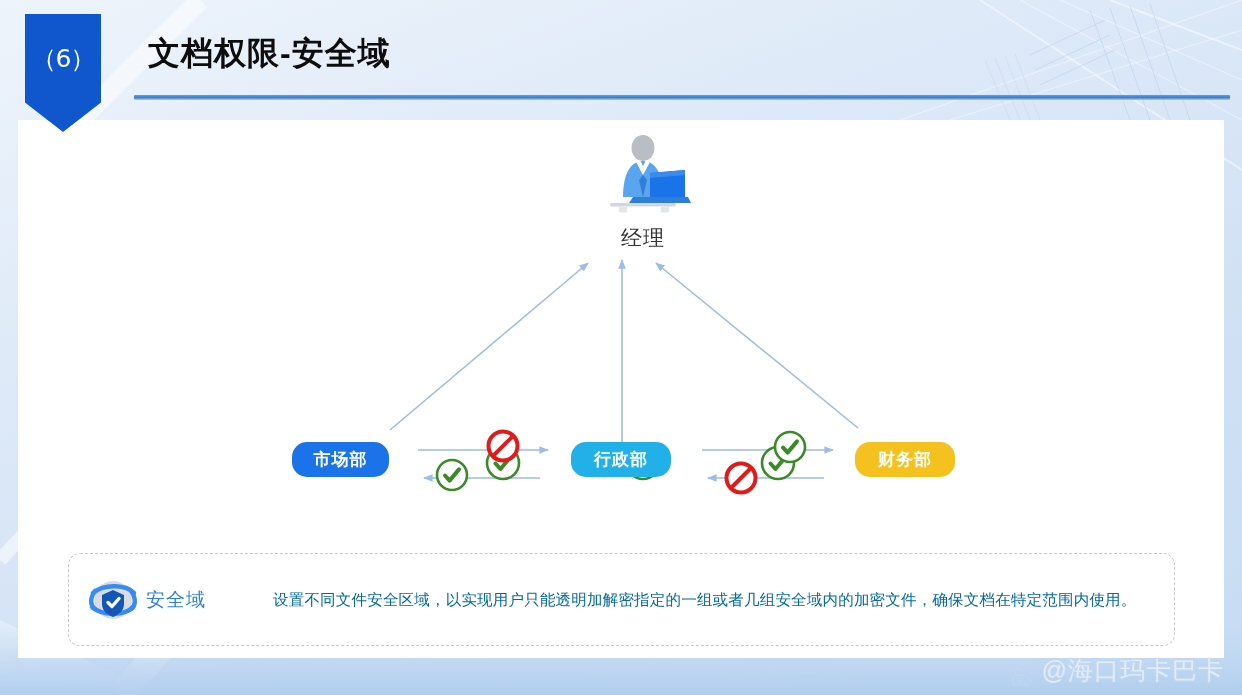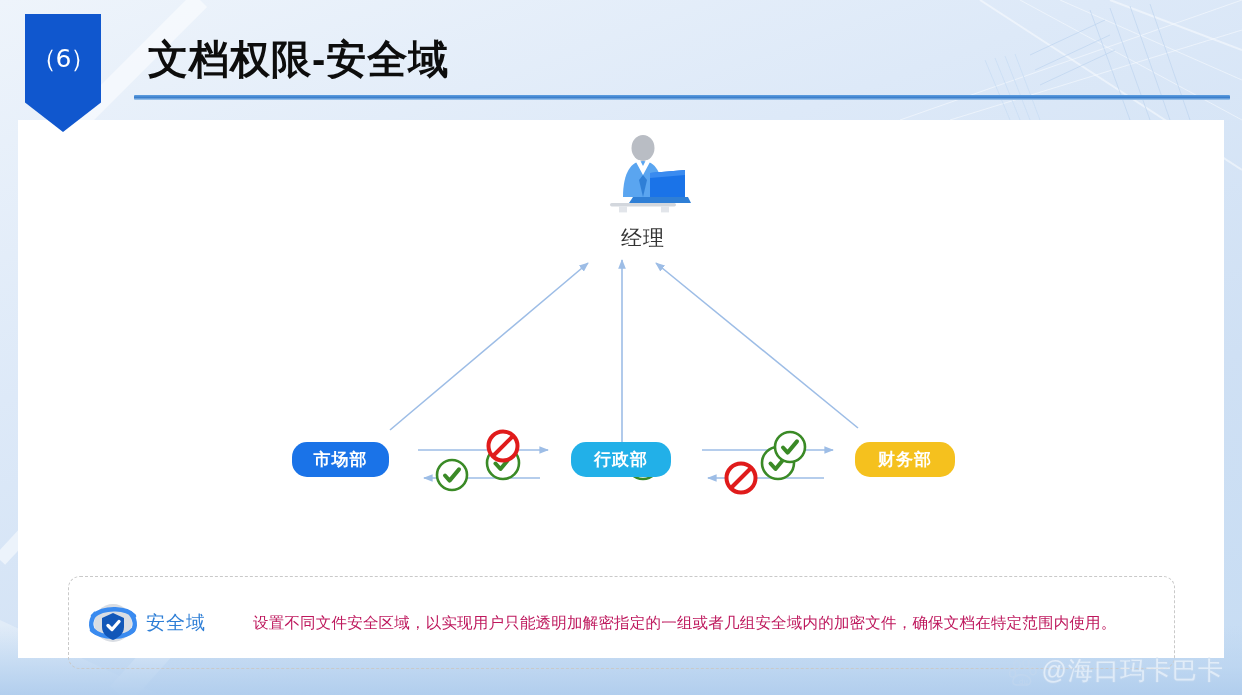--- a/index.html
+++ b/index.html
@@ -69,21 +69,21 @@
     font-size: 25px;
     font-weight: 400;
     letter-spacing: -1px;
     font-family: "DejaVu Sans", "Liberation Sans", sans-serif;
   }
 
   .title {
     position: absolute;
     left: 148px;
     top: 32px;
-    font-size: 40px;
+    font-size: 32px;
     font-weight: bold;
     color: #0d0d0d;
     letter-spacing: 1px;
     white-space: nowrap;
   }
 
   .title-rule {
     position: absolute;
     left: 134px;
     top: 95px;
@@ -166,29 +166,30 @@
     left: 837px;
     top: 322px;
     width: 100px;
     background: #f5c11e;
   }
 
   
   .desc-box {
     position: absolute;
     left: 50px;
-    top: 456px;
+    top: 433px;
     width: 1107px;
     height: 93px;
     border: 1px dashed #c9c9c9;
     border-radius: 12px;
     box-sizing: border-box;
     display: flex;
     align-items: center;
     padding: 0 18px;
+    gap: 20px;
   }
   .desc-badge {
     display: flex;
     align-items: center;
     flex: 0 0 auto;
     width: 160px;
   }
   .desc-icon {
     width: 52px;
     height: 50px;
@@ -197,21 +198,21 @@
   .desc-badge-label {
     font-size: 19px;
     color: #2f7fd6;
     margin-left: 7px;
     letter-spacing: 1px;
   }
   .desc-text {
     flex: 1 1 auto;
     font-size: 15.5px;
     line-height: 25px;
-    color: #be185d;
+    color: #0369a1;
     letter-spacing: .2px;
     margin-left: 6px;
   }
 
   
   .watermark {
     position: absolute;
     right: 18px;
     bottom: 8px;
     display: flex;

